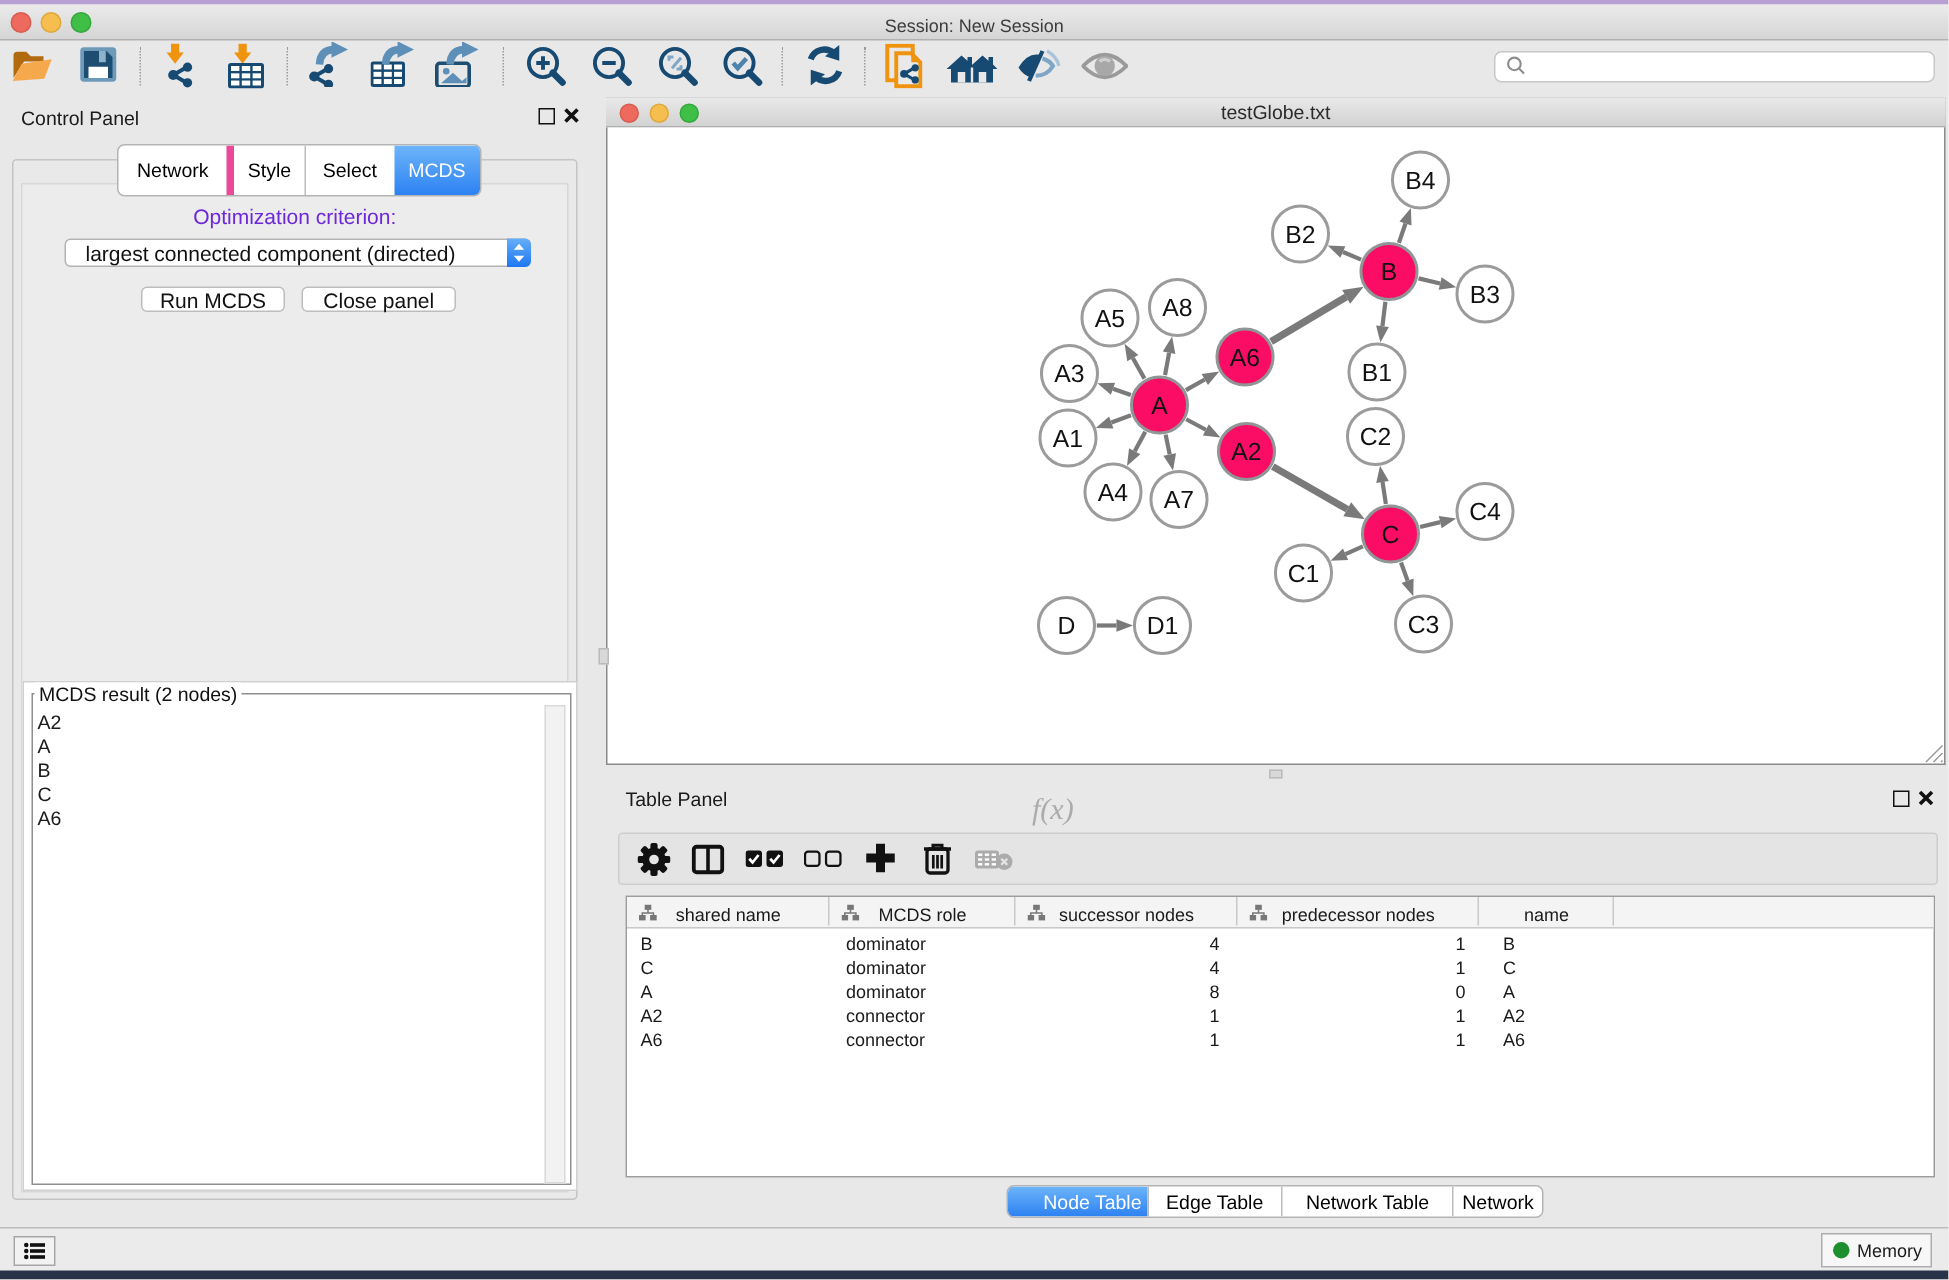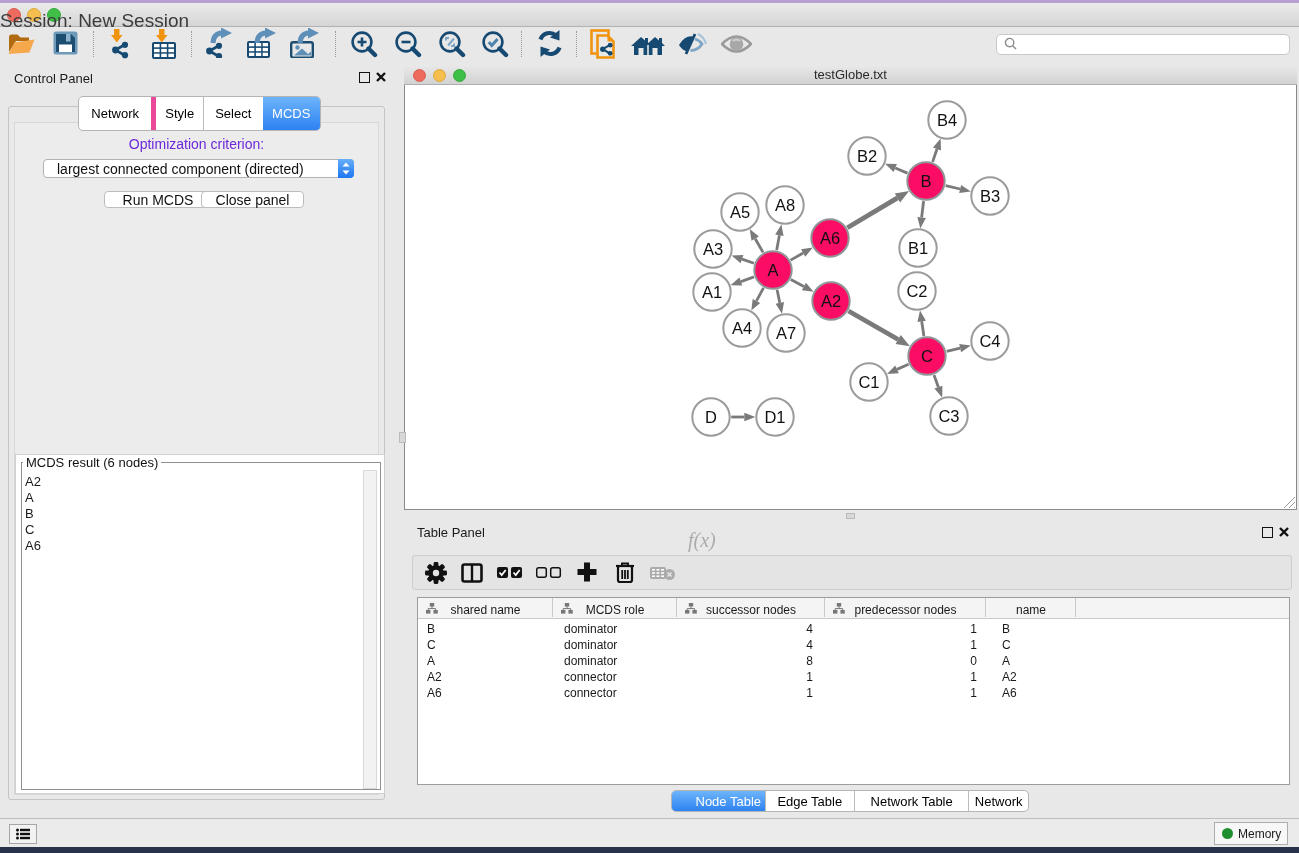--- a/index.html
+++ b/index.html
@@ -9,21 +9,21 @@
 .t13 { position:absolute; font-size:13px; color:#1a1a1a; white-space:nowrap; }
 .btn { position:absolute; background:#fff; border:1px solid #bdbdbd; border-radius:4px;
        display:flex; align-items:center; justify-content:center; font-size:14px; color:#111; box-sizing:border-box; }
 </style></head><body>
 <div class="screen">
   <div style="position:absolute;left:0;top:0;width:1299px;height:3px;background:#b9a0d2"></div>
   <div style="position:absolute;left:0;top:3px;width:1299px;height:23px;background:linear-gradient(#ebebeb,#d5d5d5);border-bottom:1px solid #b1b1b1">
     <div class="tl" style="left:7px;top:5px;background:#ee6a5e;border:1px solid #d95c50"></div>
     <div class="tl" style="left:27px;top:5px;background:#f5be4f;border:1px solid #dfa93d"></div>
     <div class="tl" style="left:47px;top:5px;background:#3fbf47;border:1px solid #35a83c"></div>
-    <div style="position:absolute;left:0;width:100%;top:7px;text-align:left;font-size:19px;color:#3c3c3c">Session: New Session</div>
+    <div style="position:absolute;left:0;width:100%;top:7px;text-align:center;font-size:12px;color:#3c3c3c">Session: New Session</div>
   </div>
 
   <div style="position:absolute;left:0;top:27px;width:1299px;height:36px">
   </div>
   <svg style="position:absolute;left:8px;top:33px" width="27" height="22" viewBox="0 0 27 22">
       <path d="M1 19 L1 4 Q1 1.5 3.5 1.5 L9.5 1.5 L12.5 4.5 L21 4.5 L21 8 L8 8 Z" fill="#b26a0e"></path>
       <path d="M0.5 21 L6.5 9.5 L26.5 6.5 L21.5 19.5 Z" fill="#f5a94c"></path>
     </svg>
     <svg style="position:absolute;left:53px;top:31px" width="25" height="24" viewBox="0 0 25 24">
       <rect x="0.5" y="0.5" width="24" height="23" rx="2.5" fill="#6e9aba"></rect>
@@ -184,26 +184,26 @@
   <div style="position:absolute;left:14px;top:136px;width:365px;text-align:center;font-size:14px;color:#6d28d9">Optimization criterion:</div>
   <div style="position:absolute;left:43px;top:159px;width:311px;height:19px;background:#fff;border:1px solid #b3b3b3;border-radius:4px;box-sizing:border-box">
     <div style="position:absolute;left:13px;top:1px;font-size:14px;color:#111;white-space:nowrap">largest connected component (directed)</div>
     <div style="position:absolute;right:-1px;top:-1px;width:16px;height:19px;border-radius:0 4px 4px 0;background:linear-gradient(#66aef8,#1d76f2)">
       <svg width="16" height="19" viewBox="0 0 16 19">
           <path d="M4.5 7.5 L8 3.5 L11.5 7.5 Z" fill="#fff"></path>
           <path d="M4.5 11.5 L8 15.5 L11.5 11.5 Z" fill="#fff"></path>
         </svg>
     </div>
   </div>
-  <div class="btn" style="left:104px;top:191px;width:108px;height:17px">Run MCDS</div>
+  <div class="btn" style="left:94px;top:191px;width:96px;height:17px">Run MCDS</div>
   <div class="btn" style="left:201px;top:191px;width:103px;height:17px">Close panel</div>
 
   <div style="position:absolute;left:15px;top:454px;width:370px;height:340px;background:#fff;border:1px solid #d0d0d0;box-sizing:border-box"></div>
   <div style="position:absolute;left:21px;top:462px;width:360px;height:328px;border:1px solid #8f8f8f;box-sizing:border-box"></div>
-  <div style="position:absolute;left:23px;top:455px;background:#fff;padding:0 3px;font-size:13px;color:#111">MCDS result (6 nodes)</div>
+  <div style="position:absolute;left:23px;top:455px;background:#fff;padding:0 3px;font-size:13px;color:#111">MCDS result (2 nodes)</div>
   <div style="position:absolute;left:363px;top:470px;width:14px;height:319px;background:#f2f2f2;border:1px solid #d9d9d9;box-sizing:border-box"></div>
   <div class="t13" style="left:25px;top:474px">A2</div>
   <div class="t13" style="left:25px;top:490px">A</div>
   <div class="t13" style="left:25px;top:506px">B</div>
   <div class="t13" style="left:25px;top:522px">C</div>
   <div class="t13" style="left:25px;top:538px">A6</div>
 
   <div style="position:absolute;left:404px;top:65px;width:893px;height:445px;border:1px solid #9f9f9f;box-sizing:border-box"></div>
   <div style="position:absolute;left:404px;top:65px;width:893px;height:20px;background:linear-gradient(#e9e9e9,#d2d2d2);border-bottom:1px solid #aeaeae;box-sizing:border-box">
     <div class="tl" style="left:9px;top:4px;width:11px;height:11px;background:#ee6a5e;border:1px solid #d95c50"></div>

